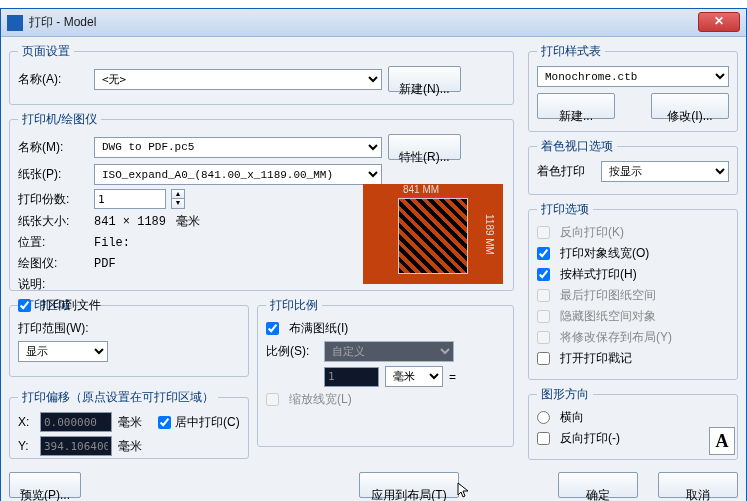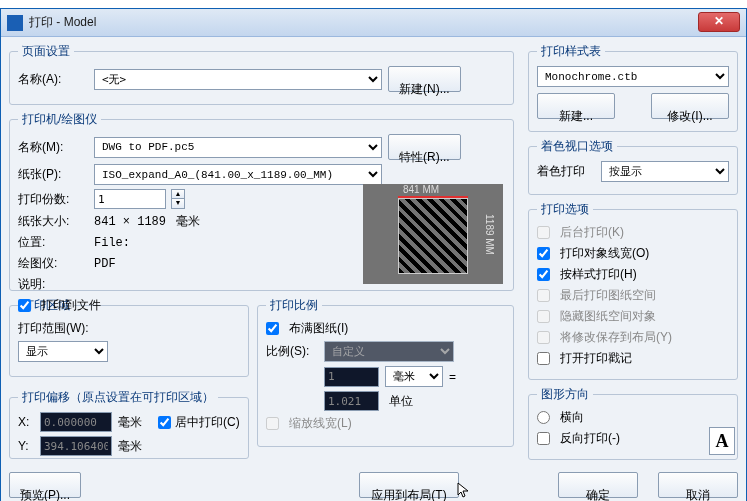--- a/index.html
+++ b/index.html
@@ -12,21 +12,21 @@
 .body{position:absolute;left:8px;right:8px;top:34px;bottom:8px;}
 fieldset{border:1px solid #b8c5d6;border-radius:3px;margin:0 0 6px 0;padding:6px 8px 8px 8px;}
 legend{padding:0 4px;color:#0a3a7a;}
 .leftcol{position:absolute;left:0;top:0;width:505px;}
 .rightcol{position:absolute;right:0;top:0;width:210px;}
 label.fld{display:inline-block;width:70px;}
 select,input[type=text]{border:1px solid #8a9cb2;background:#fff;height:20px;padding:1px 3px;font-family:Consolas,Monaco,"SimSun",monospace;font-size:11px;}
 select{height:21px;}
 .btn{display:inline-block;height:22px;line-height:20px;padding:12px 10px;border:1px solid #8a9cb2;background:linear-gradient(#fdfdfd,#e5ecf5);border-radius:2px;text-align:center;min-width:70px;}
 .row{margin-bottom:4px;display:flex;align-items:center;gap:6px;}
-.preview{position:absolute;right:10px;top:56px;width:140px;height:100px;background:#737373;}
+.preview{position:absolute;right:10px;top:56px;width:140px;height:100px;background:#c2410c;}
 .preview .page{position:absolute;left:35px;top:14px;width:70px;height:76px;border:1px solid #ccc;background:repeating-linear-gradient(45deg,#000,#000 4px,transparent 4px,transparent 8px);}
 .preview .redtop{position:absolute;left:35px;top:12px;width:70px;height:3px;background:#e03030;}
 .preview .lbl-top{position:absolute;left:40px;top:0;color:#ddd;font-size:10px;}
 .preview .lbl-right{position:absolute;right:8px;top:30px;color:#ddd;font-size:10px;writing-mode:vertical-rl;}
 .chk{margin-right:4px;vertical-align:middle;}
 input[type=checkbox],input[type=radio]{margin:0 4px 0 0;vertical-align:middle;}
 .mono{font-family:Consolas,Monaco,"Courier New",monospace;}
 .unit{margin-left:4px;}
 .small-input{width:72px;}
 .gray{color:#888;}
@@ -123,25 +123,20 @@
             <span style="width:52px">比例(S):</span>
             <select style="width:130px" disabled=""><option>自定义</option></select>
           </div>
           <div class="row">
             <span style="width:52px"></span>
             <input type="text" style="width: 55px;" disabled="" value="1">
             <select style="width:58px"><option>毫米</option></select>
             <span>=</span>
           </div>
           <div class="row">
-            <span style="width:52px"></span>
-            <input type="text" style="width: 55px;" disabled="" value="1.021">
-            <span style="width:58px;text-align:left;padding-left:4px">单位</span>
-          </div>
-          <div class="row">
             <input type="checkbox" disabled="" style="">
             <span class="gray">缩放线宽(L)</span>
           </div>
         </fieldset>
       </div>
 
       <fieldset style="width:240px;margin-top:-64px;height:70px">
         <legend>打印偏移（原点设置在可打印区域）</legend>
         <div class="row">
           <span style="width:16px">X:</span>
@@ -172,21 +167,21 @@
         <div class="row">
           <span style="width:58px">着色打印</span>
           <select style="flex:1"><option>按显示</option></select>
         </div>
       </fieldset>
 
       <fieldset>
         <legend>打印选项</legend>
         <div class="row">
             <input type="checkbox" disabled="" style="">
-            <span class="gray">后台打印(K)</span>
+            <span class="gray">反向打印(K)</span>
           </div>
         <div class="row">
             <input type="checkbox" checked="" style="">
             <span>打印对象线宽(O)</span>
           </div>
         <div class="row">
             <input type="checkbox" checked="" style="">
             <span>按样式打印(H)</span>
           </div>
         <div class="row">

